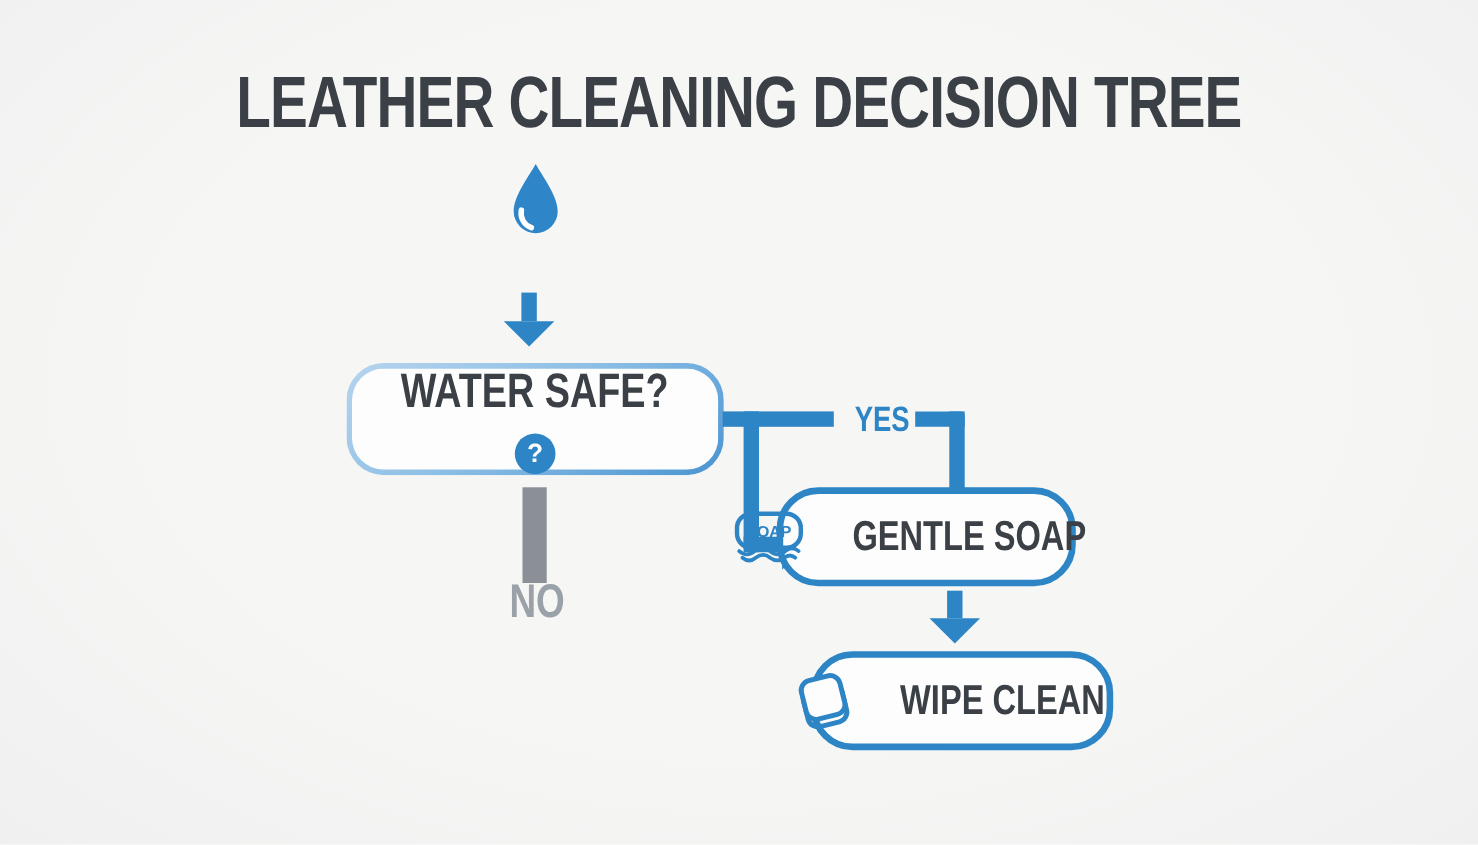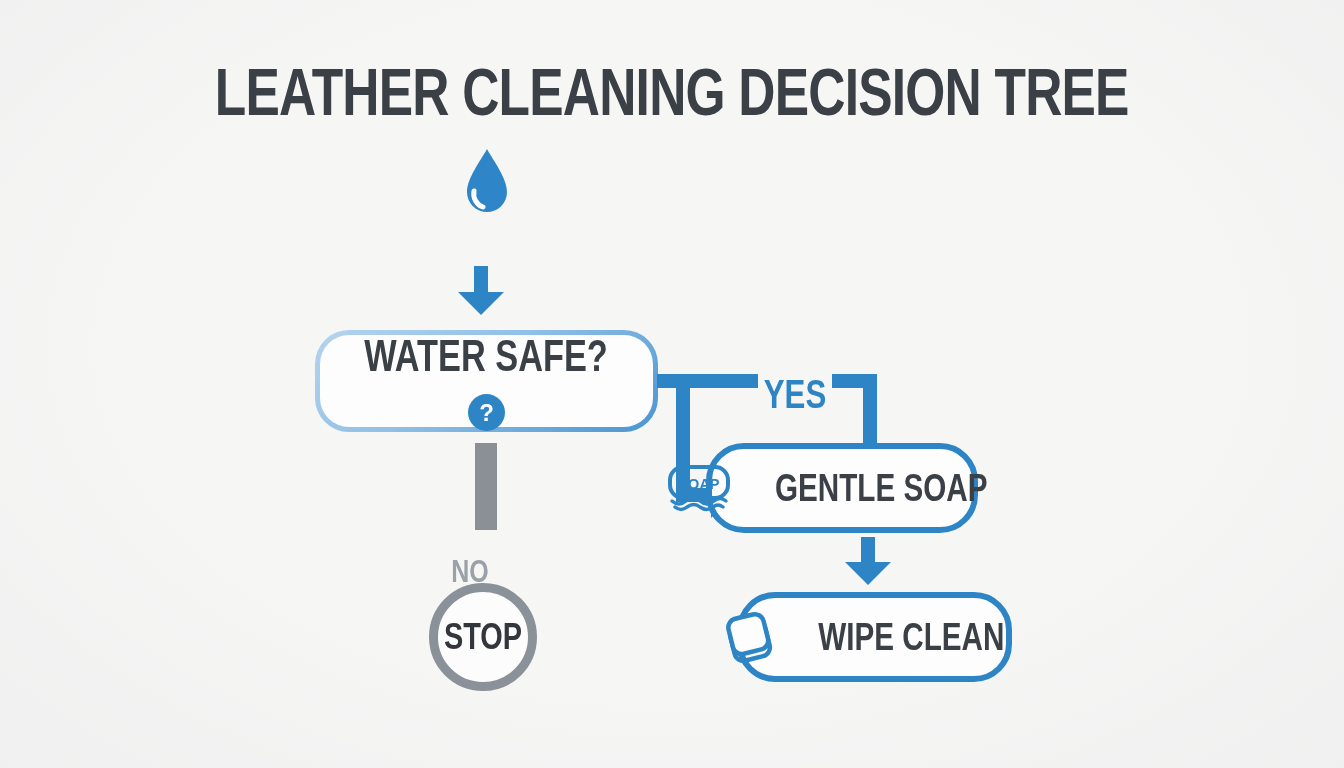--- a/index.html
+++ b/index.html
@@ -82,30 +82,30 @@
   .yes-vert-right{left:863px;top:374px;width:14px;height:70px;}
   .yes-vert-left{left:676px;top:374px;width:14px;height:128px;}
   .yes-horiz-bottom{left:676px;top:488px;width:38px;height:14px;border-radius:0 0 0 4px;}
   .yes-arrowhead{
     position:absolute;left:711px;top:472px;width:0;height:0;
     border-top:23px solid transparent;border-bottom:23px solid transparent;
     border-left:24px solid #2d85c5;
   }
   .yes-label{
     position:absolute;left:756px;top:356px;width:78px;height:50px;
-    display:flex;align-items:center;justify-content:center;
-    color:#2d85c5;font-size:40px;font-weight:bold;margin-top:13px;
+    display:flex;align-items:center;justify-content:flex-end;
+    color:#2d85c5;font-size:32px;font-weight:bold;
   }
 
   
   .no-bar{position:absolute;left:475px;top:443px;width:22px;height:87px;background:#8a9096;}
   .no-label{
-    position:absolute;left:446px;top:550px;width:84px;height:42px;
-    display:flex;align-items:center;
-    color:#9aa1a8;font-size:32px;font-weight:bold;
+    position:absolute;left:446px;top:526px;width:84px;height:42px;
+    display:flex;align-items:center;justify-content:center;
+    color:#9aa1a8;font-size:43px;font-weight:bold;
   }
 </style>
 </head>
 <body>
 
 <div class="canvas">
 
   <div class="title">
     <span class="cond">LEATHER CLEANING DECISION TREE</span>
   </div>
@@ -158,17 +158,14 @@
       </g>
     </svg>
     <span class="cond">WIPE CLEAN</span>
   </div>
 
   <div class="no-bar"></div>
   <div class="no-label">
     <span class="cond">NO</span>
   </div>
 
-  <div class="node node-stop">
-    <span class="cond">STOP</span>
-  </div>
 
 </div>
 
 </body></html>

